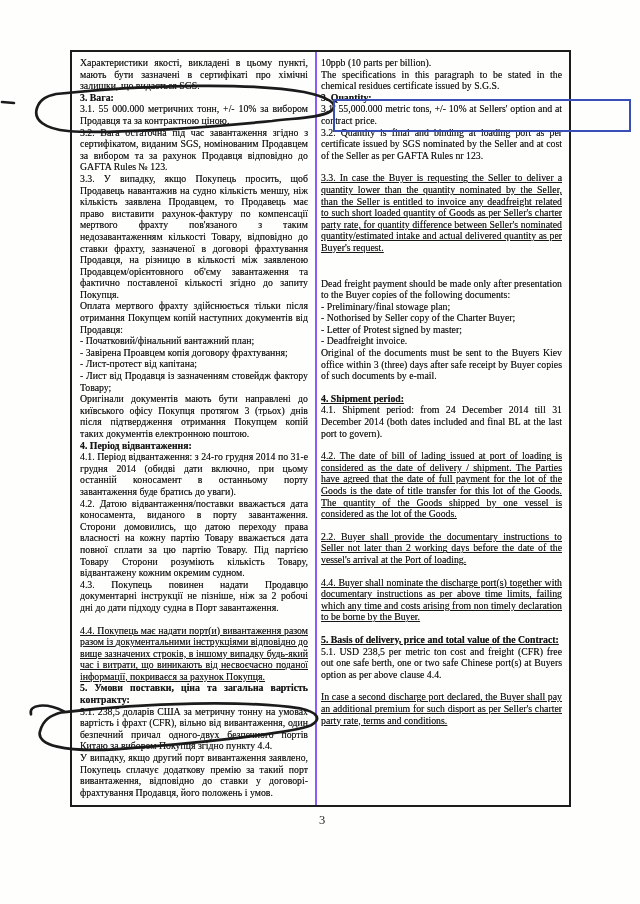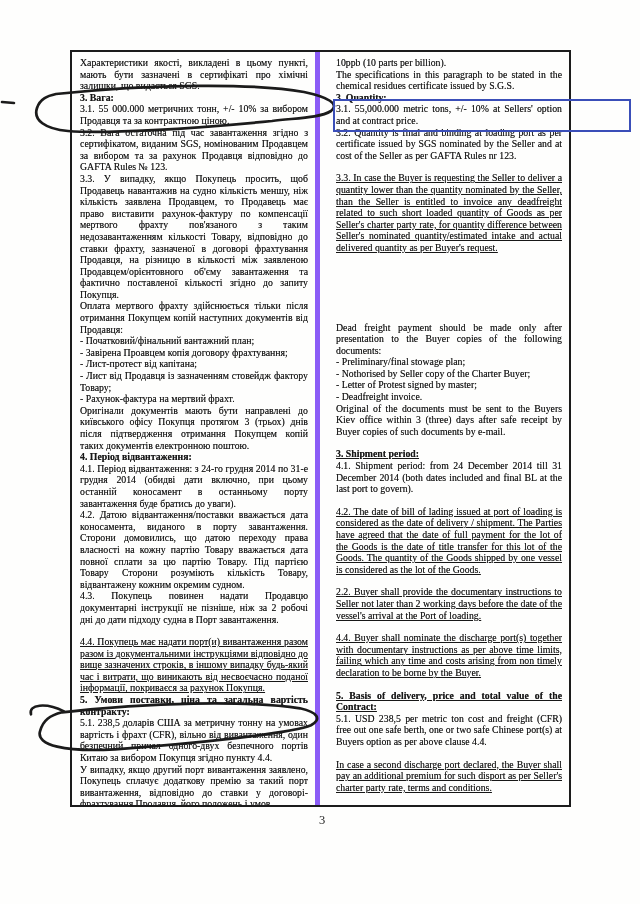--- a/index.html
+++ b/index.html
@@ -3,25 +3,25 @@
 <meta charset="utf-8">
 <style>
   html,body{margin:0;padding:0;background:#ffffff;}
   #page{position:relative;width:640px;height:904px;background:#fefefdff;overflow:hidden;
         font-family:"Liberation Serif",serif;color:#171717;}
   #table{position:absolute;left:70px;top:50px;width:501px;height:757px;
          border:2px solid #1c1c1c;box-sizing:border-box;display:flex;background:#fefefd;}
   .tcol{font-size:9.8px;line-height:11.6px;text-align:justify;
         text-shadow:0 0 .35px rgba(10,10,10,.6);box-sizing:border-box;overflow:hidden;}
   #left-col{width:243px;padding:5px 7px 0 8px;}
-  #right-col{flex:1;border-left:5px solid #8b5cf6;padding:5px 7px 0 16px;}
+  #right-col{flex:1;border-left:2px solid #8b5cf6;padding:5px 7px 0 4px;}
   .tpara,.titem{margin:0;}
   .thead{margin:0;font-weight:bold;}
   .gap-s{margin-top:11px;text-decoration:underline;}
-  .gap-xl{margin-top:68px;}
+  .gap-xl{margin-top:24px;}
   #page-num{position:absolute;left:310px;top:813px;width:24px;text-align:center;
             font-size:12.5px;color:#1a1a1a;}
   #annot{position:absolute;left:0;top:0;pointer-events:none;}
   .pen{fill:none;stroke-linecap:round;stroke-linejoin:round;}
 </style>
 </head>
 <body>
 
 <div id="page">
 
@@ -30,21 +30,20 @@
         <div class="tpara">Характеристики якості, викладені в цьому пункті, мають бути зазначені в сертифікаті про хімічні залишки, що видається SGS.</div>
         <div class="thead">3. Вага:</div>
         <div class="tpara">3.1. 55 000.000 метричних тонн, +/- 10% за вибором Продавця та за контрактною ціною.</div>
         <div class="tpara">3.2. Вага остаточна під час завантаження згідно з сертифікатом, виданим SGS, номінованим Продавцем за вибором та за рахунок Продавця відповідно до GAFTA Rules № 123.</div>
         <div class="tpara">3.3. У випадку, якщо Покупець просить, щоб Продавець навантажив на судно кількість меншу, ніж кількість заявлена Продавцем, то Продавець має право виставити рахунок-фактуру по компенсації мертвого фрахту пов'язаного з таким недозавантаженням кількості Товару, відповідно до ставки фрахту, зазначеної в договорі фрахтування Продавця, на різницю в кількості між заявленою Продавцем/орієнтовного об'єму завантаження та фактично поставленої кількості згідно до запиту Покупця.</div>
         <div class="tpara">Оплата мертвого фрахту здійснюється тільки після отримання Покупцем копій наступних документів від Продавця:</div>
         <div class="titem">- Початковий/фінальний вантажний план;</div>
         <div class="titem">- Завірена Проавцем копія договору фрахтування;</div>
         <div class="titem">- Лист-протест від капітана;</div>
         <div class="titem">- Лист від Продавця із зазначенням стовейдж фактору Товару;</div>
-        <div class="titem">- Рахунок-фактура на мертвий фрахт.</div>
         <div class="tpara">Оригінали документів мають бути направлені до київського офісу Покупця протягом 3 (трьох) днів після підтвердження отримання Покупцем копій таких документів електронною поштою.</div>
         <div class="thead">4. Період відвантаження:</div>
         <div class="tpara">4.1. Період відвантаження: з 24-го грудня 2014 по 31-е грудня 2014 (обидві дати включно, при цьому останній коносамент в останньому порту завантаження буде братись до уваги).</div>
         <div class="tpara">4.2. Датою відвантаження/поставки вважається дата коносамента, виданого в порту завантаження. Сторони домовились, що датою переходу права власності на кожну партію Товару вважається дата повної сплати за цю партію Товару. Під партією Товару Сторони розуміють кількість Товару, відвантажену кожним окремим судном.</div>
         <div class="tpara">4.3. Покупець повинен надати Продавцю документарні інструкції не пізніше, ніж за 2 робочі дні до дати підходу судна в Порт завантаження.</div>
         <div class="tpara gap-s">4.4. Покупець має надати порт(и) вивантаження разом разом із документальними інструкціями відповідно до вище зазначених строків, в іншому випадку будь-який час і витрати, що виникають від несвоєчасно поданої інформації, покриваєся за рахунок Покупця.</div>
         <div class="thead">5. Умови поставки, ціна та загальна вартість контракту:</div>
         <div class="tpara">5.1. 238,5 доларів США за метричну тонну на умовах вартість і фрахт (CFR), вільно від вивантаження, один безпечний причал одного-двух безпечного портів Китаю за вибором Покупця згідно пункту 4.4.</div>
         <div class="tpara">У випадку, якщо другий порт вивантаження заявлено, Покупець сплачує додаткову премію за такий порт вивантаження, відповідно до ставки у договорі-фрахтування Продавця, його положень і умов.</div>
       </div>
@@ -54,21 +53,21 @@
         <div class="thead">3. Quantity:</div>
         <div class="tpara">3.1. 55,000.000 metric tons, +/- 10% at Sellers' option and at contract price.</div>
         <div class="tpara">3.2. Quantity is final and binding at loading port as per certificate issued by SGS nominated by the Seller and at cost of the Seller as per GAFTA Rules nr 123.</div>
         <div class="tpara gap-s">3.3. In case the Buyer is requesting the Seller to deliver a quantity lower than the quantity nominated by the Seller, than the Seller is entitled to invoice any deadfreight related to such short loaded quantity of Goods as per Seller's charter party rate, for quantity difference between Seller's nominated quantity/estimated intake and actual delivered quantity as per Buyer's request.</div>
         <div class="tpara gap-xl">Dead freight payment should be made only after presentation to the Buyer copies of the following documents:</div>
         <div class="titem">- Preliminary/final stowage plan;</div>
         <div class="titem">- Nothorised by Seller copy of the Charter Buyer;</div>
         <div class="titem">- Letter of Protest signed by master;</div>
         <div class="titem">- Deadfreight invoice.</div>
         <div class="tpara">Original of the documents must be sent to the Buyers Kiev office within 3 (three) days after safe receipt by Buyer copies of such documents by e-mail.</div>
-        <div class="thead gap-s">3. Shipment period:</div>
+        <div class="thead gap-s">4. Shipment period:</div>
         <div class="tpara">4.1. Shipment period: from 24 December 2014 till 31 December 2014 (both dates included and final BL at the last port to govern).</div>
         <div class="tpara gap-s">4.2. The date of bill of lading issued at port of loading is considered as the date of delivery / shipment. The Parties have agreed that the date of full payment for the lot of the Goods is the date of title transfer for this lot of the Goods. The quantity of the Goods shipped by one vessel is considered as the lot of the Goods.</div>
         <div class="tpara gap-s">2.2. Buyer shall provide the documentary instructions to Seller not later than 2 working days before the date of the vessel's arrival at the Port of loading.</div>
         <div class="tpara gap-s">4.4. Buyer shall nominate the discharge port(s) together with documentary instructions as per above time limits, failing which any time and costs arising from non timely declaration to be borne by the Buyer.</div>
         <div class="thead gap-s">5. Basis of delivery, price and total value of the Contract:</div>
         <div class="tpara">5.1. USD 238,5 per metric ton cost and freight (CFR) free out one safe berth, one or two safe Chinese port(s) at Buyers option as per above clause 4.4.</div>
         <div class="tpara gap-s">In case a second discharge port declared, the Buyer shall pay an additional premium for such disport as per Seller's charter party rate, terms and conditions.</div>
       </div>
   </div>
 

